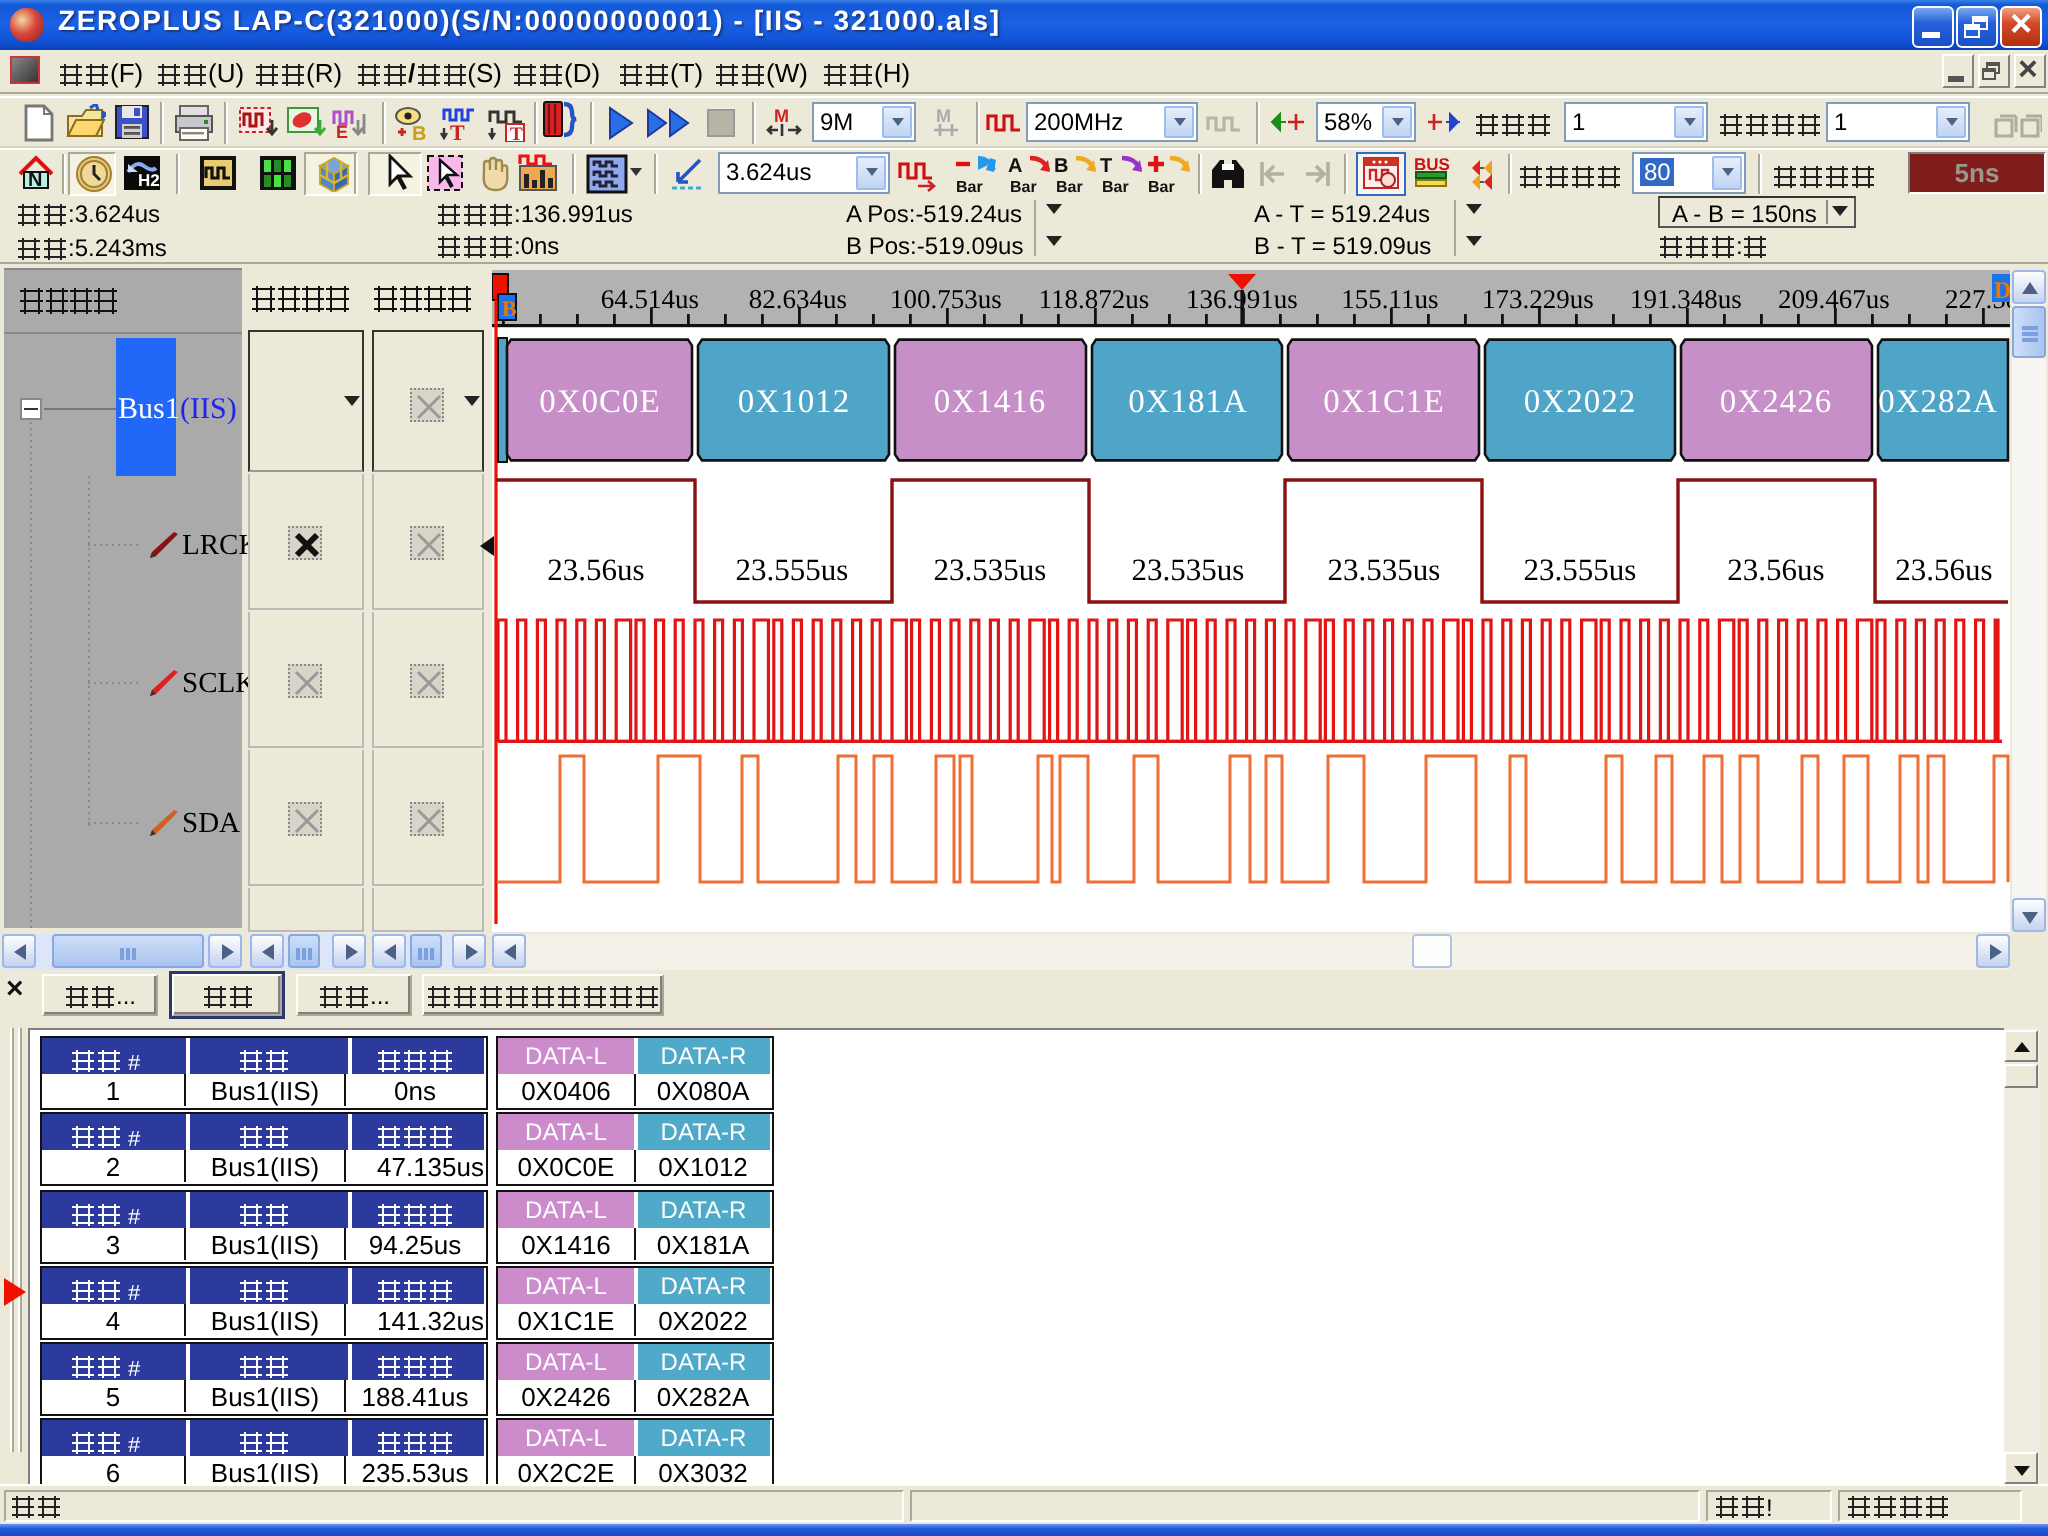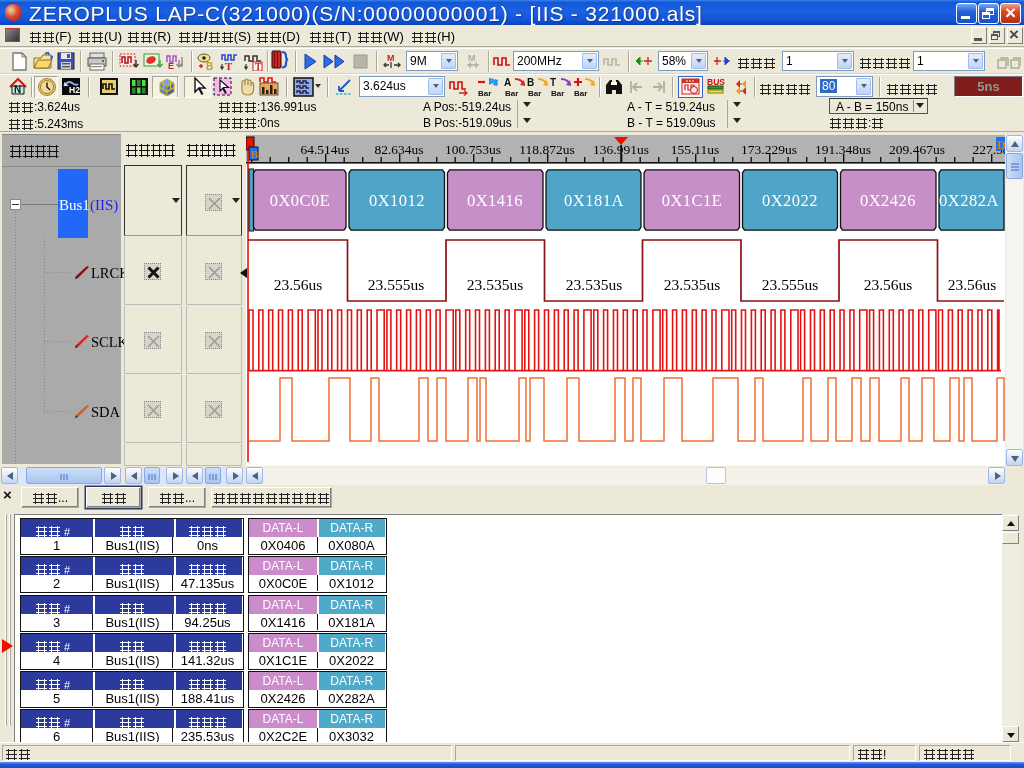--- a/index.html
+++ b/index.html
@@ -18,21 +18,21 @@
 .tbtn{position:absolute;width:21px;height:21px;border-radius:3px}
 .combo{position:absolute;background:#fff;border:1px solid #7f9db9;font-size:12px;color:#000}
 .combo .tx{position:absolute;left:3px;top:2px;white-space:nowrap}
 .cbtn{position:absolute;right:1px;top:1px;bottom:1px;width:15px;background:linear-gradient(#e6eefb,#c0d4f2);border:1px solid #9ebcf0;border-radius:1px}
 .cbtn:after{content:"";position:absolute;left:3.5px;top:5px;border:3.5px solid transparent;border-top:4.5px solid #4d6185}
 .sep{position:absolute;width:2px;border-left:1px solid #aca899;border-right:1px solid #fff}
 </style></head><body>
 
 <div class="ab" style="left:0;top:0;width:1024px;height:25px;background:linear-gradient(180deg,#3a81e8 0%,#1257d6 10%,#1b61e4 45%,#1154d8 80%,#0a43b8 100%)">
  <div class="ab" style="left:5px;top:4px;width:17px;height:17px;border-radius:8px;background:radial-gradient(circle at 6px 6px,#f5d8a0 0%,#d8483c 45%,#8c1e14 100%)"></div>
- <div class="ab" style="left:29px;top:2px;font-size:21px;font-weight:normal;color:#fff;letter-spacing:0.8px;text-shadow:1px 1px 1px #1a3a8c">ZEROPLUS LAP-C(321000)(S/N:00000000001) - [IIS - 321000.als]</div>
+ <div class="ab" style="left:29px;top:2px;font-size:14px;font-weight:bold;color:#fff;letter-spacing:0.8px;text-shadow:1px 1px 1px #1a3a8c">ZEROPLUS LAP-C(321000)(S/N:00000000001) - [IIS - 321000.als]</div>
  <div class="tbtn" style="left:956px;top:3px;background:linear-gradient(#78a8f0,#2560d8 40%,#1a50c8);border:1px solid #fff">
       <div class="ab" style="left:4px;top:12px;width:9px;height:3px;background:#fff"></div>
     </div>
  <div class="tbtn" style="left:978px;top:3px;background:linear-gradient(#78a8f0,#2560d8 40%,#1a50c8);border:1px solid #fff">
    <div class="ab" style="left:7px;top:4px;width:8px;height:7px;border:1.5px solid #fff;border-top-width:3px"></div>
    <div class="ab" style="left:3px;top:8px;width:8px;height:7px;border:1.5px solid #fff;border-top-width:3px;background:#2560d8"></div>
  </div>
  <div class="tbtn" style="left:1000px;top:3px;background:linear-gradient(#f0a088,#d44a28 40%,#b03010);border:1px solid #fff;color:#fff;font-size:19px;font-weight:bold;text-align:center;line-height:18px">×</div>
 </div>
 
@@ -612,21 +612,21 @@
           <div class="ab" style="left:153px;top:0;width:1.5px;height:18px;background:#fff"></div>
 <div class="ab" style="left:14px;top:3px"><i class="cw"></i><i class="cw"></i><span style="font-size:11px"> #</span></div>
 <div class="ab" style="left:98px;top:3px"><i class="cw"></i><i class="cw"></i></div>
 <div class="ab" style="left:167px;top:3px"><i class="cw"></i><i class="cw"></i><i class="cw"></i></div>
 </div>
 <div class="ab" style="left:0;top:18px;width:221px;height:16px;background:#fff;color:#000;font-size:13px">
 <div class="ab" style="left:71px;top:0;width:1px;height:16px;background:#111"></div>
           <div class="ab" style="left:151px;top:0;width:1px;height:16px;background:#111"></div>
 <div class="ab" style="left:0;top:1px;width:71px;text-align:center">2</div>
 <div class="ab" style="left:72px;top:1px;width:79px;text-align:center">Bus1(IIS)</div>
-<div class="ab" style="left:152px;top:1px;width:69px;text-align:center">47.135us</div>
+<div class="ab" style="left:152px;top:1px;width:69px;text-align:right">47.135us</div>
 </div>
       </div>
 <div class="ab" style="left:233px;top:41px;width:139px;height:37px;border:1.5px solid #111;background:#fff">
 <div class="ab" style="left:0;top:0;width:68px;height:18px;background:#cc8ccc;color:#fff;font-size:12px;text-align:center;padding-top:2px">DATA-L</div>
 <div class="ab" style="left:69.5px;top:0;width:66.5px;height:18px;background:#4fa9c9;color:#fff;font-size:12px;text-align:center;padding-top:2px">DATA-R</div>
 <div class="ab" style="left:68px;top:18px;width:1px;height:16px;background:#111"></div>
 <div class="ab" style="left:0;top:19px;width:68px;text-align:center;font-size:13px">0X0C0E</div>
 <div class="ab" style="left:69px;top:19px;width:67px;text-align:center;font-size:13px">0X1012</div>
 </div>
 <div class="ab" style="left:5px;top:80px;width:224px;height:37px;border:1.5px solid #111;background:#fff">
@@ -658,21 +658,21 @@
           <div class="ab" style="left:153px;top:0;width:1.5px;height:18px;background:#fff"></div>
 <div class="ab" style="left:14px;top:3px"><i class="cw"></i><i class="cw"></i><span style="font-size:11px"> #</span></div>
 <div class="ab" style="left:98px;top:3px"><i class="cw"></i><i class="cw"></i></div>
 <div class="ab" style="left:167px;top:3px"><i class="cw"></i><i class="cw"></i><i class="cw"></i></div>
 </div>
 <div class="ab" style="left:0;top:18px;width:221px;height:16px;background:#fff;color:#000;font-size:13px">
 <div class="ab" style="left:71px;top:0;width:1px;height:16px;background:#111"></div>
           <div class="ab" style="left:151px;top:0;width:1px;height:16px;background:#111"></div>
 <div class="ab" style="left:0;top:1px;width:71px;text-align:center">4</div>
 <div class="ab" style="left:72px;top:1px;width:79px;text-align:center">Bus1(IIS)</div>
-<div class="ab" style="left:152px;top:1px;width:69px;text-align:center">141.32us</div>
+<div class="ab" style="left:152px;top:1px;width:69px;text-align:right">141.32us</div>
 </div>
       </div>
 <div class="ab" style="left:233px;top:118px;width:139px;height:37px;border:1.5px solid #111;background:#fff">
 <div class="ab" style="left:0;top:0;width:68px;height:18px;background:#cc8ccc;color:#fff;font-size:12px;text-align:center;padding-top:2px">DATA-L</div>
 <div class="ab" style="left:69.5px;top:0;width:66.5px;height:18px;background:#4fa9c9;color:#fff;font-size:12px;text-align:center;padding-top:2px">DATA-R</div>
 <div class="ab" style="left:68px;top:18px;width:1px;height:16px;background:#111"></div>
 <div class="ab" style="left:0;top:19px;width:68px;text-align:center;font-size:13px">0X1C1E</div>
 <div class="ab" style="left:69px;top:19px;width:67px;text-align:center;font-size:13px">0X2022</div>
 </div>
 <div class="ab" style="left:5px;top:156px;width:224px;height:37px;border:1.5px solid #111;background:#fff">

